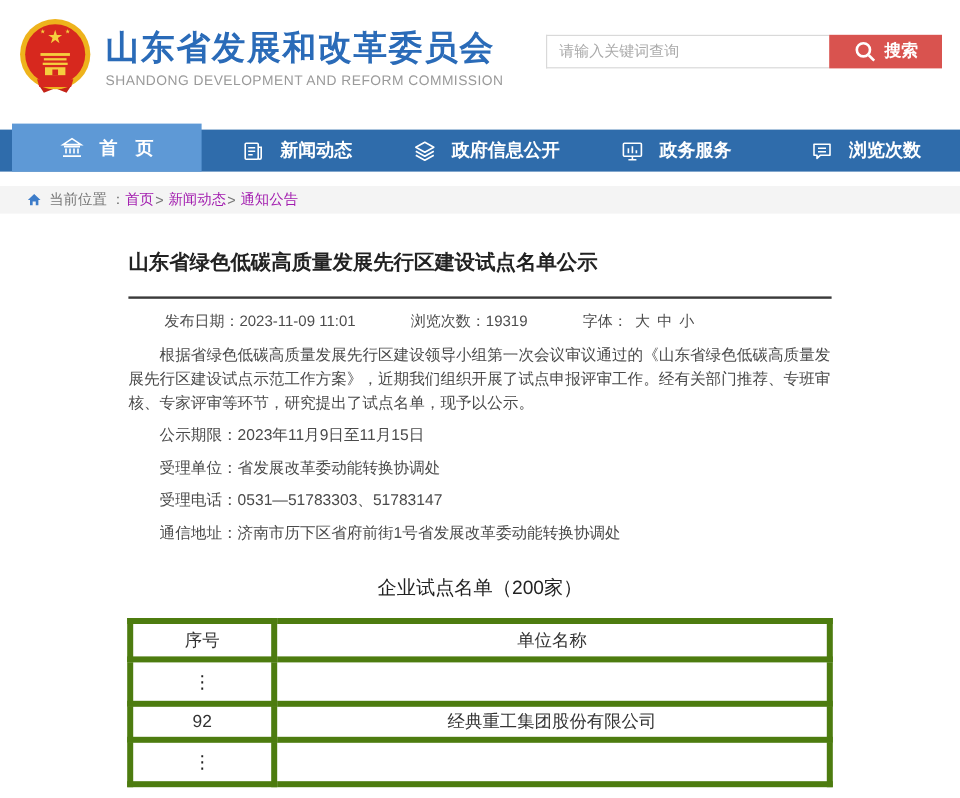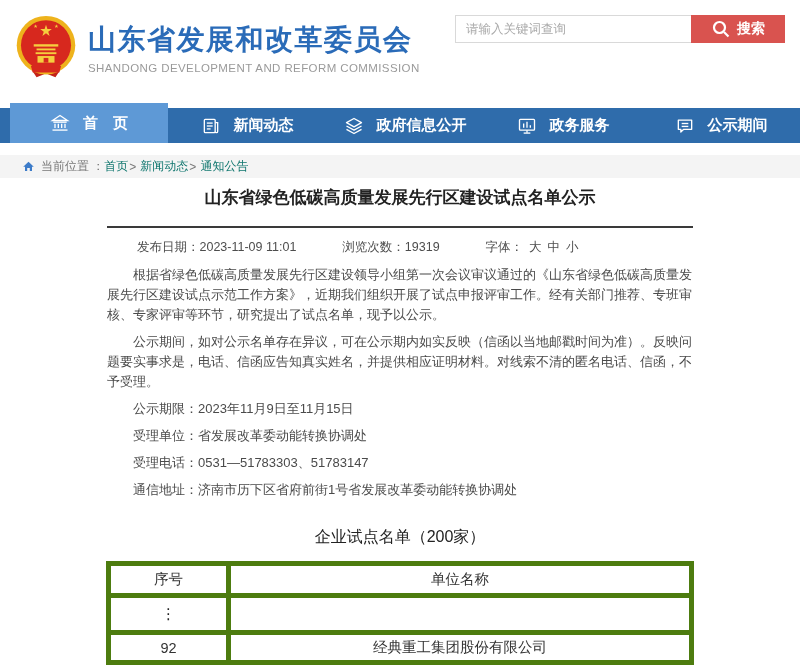--- a/index.html
+++ b/index.html
@@ -6,21 +6,21 @@
   html,body { width:800px; height:665px; overflow:hidden; background:#fff;
     font-family:"Liberation Sans","DejaVu Sans",sans-serif; }
 
   
   .site-header { position:relative; height:103px; background:#fff; }
   .brand { position:absolute; left:12px; top:13px; display:flex; align-items:center; }
   .emblem { width:68px; height:70px; flex:0 0 auto; }
   .brand-text { margin-left:8px; }
   .site-title { font-size:28px; font-weight:bold; color:#2a6bb8; letter-spacing:1.5px; line-height:34px; }
   .site-subtitle { font-size:11.5px; color:#9a9a9a; letter-spacing:0.4px; margin-top:5px; }
-  .search { position:absolute; right:15px; top:15px; display:flex; height:40px; }
+  .search { position:absolute; right:15px; top:29px; display:flex; height:40px; }
   .search input { width:236px; height:28px; border:1px solid #d9d9d9; border-right:none;
     padding:0 10px; font-size:12.5px; color:#555; outline:none; }
   .search input::placeholder { color:#aaa; }
   .search button { height:28px; border:none; background:#d9534f; color:#fff;
     display:flex; align-items:center; gap:6px; padding:0 20px; font-size:14px;
     font-weight:bold; cursor:pointer; }
 
   
   .main-nav { position:relative; height:40px; }
   .nav-bar-bg { position:absolute; left:0; right:0; bottom:0; height:35px; background:#2f6cab; }
@@ -29,27 +29,27 @@
   .nav-item { width:164px; height:35px; display:flex; align-items:center; justify-content:center;
     gap:13px; color:#fff; font-size:15px; font-weight:bold; cursor:pointer; }
   .nav-item.active { height:40px; background:#5e99d6; }
   .nav-icon { display:flex; align-items:center; }
   .nav-icon svg { width:20px; height:20px; }
 
   
   .breadcrumb { margin-top:12px; height:23px; background:#f4f4f4; display:flex;
     align-items:center; padding-left:22px; font-size:12px; color:#777; }
   .breadcrumb .crumb-home-icon { display:flex; margin-right:6px; }
-  .breadcrumb a { color:#0f766e; text-decoration:none; cursor:pointer; }
+  .breadcrumb a { color:#a21caf; text-decoration:none; cursor:pointer; }
   .breadcrumb .sep { margin:0 4px 0 1px; }
 
   
   .article { width:586px; margin:0 auto; }
-  .article-title { margin-top:8px; font-size:17px; font-weight:bold; color:#222;
-    text-align:center; line-height:24px; }
+  .article-title { margin-top:29px; font-size:17px; font-weight:bold; color:#222;
+    text-align:left; line-height:24px; }
   .title-rule { border:none; border-top:2px solid #3a3a3a; margin-top:16px; }
   .meta-row { display:flex; padding:10px 0 0 30px; font-size:12.5px; color:#4d4d4d;
     height:28px; align-items:center; }
   .meta-group { margin-right:46px; display:flex; align-items:center; }
   .meta-group:last-child { margin-right:0; }
   .font-opt { margin-left:6px; cursor:pointer; }
   .body-text { margin-top:9px; }
   .body-text p { font-size:13px; color:#4a4a4a; line-height:20px; text-indent:2em;
     margin:0 0 7px; }
 
@@ -157,21 +157,21 @@
       <span>政务服务</span>
     </div>
     <div class="nav-item">
       <span class="nav-icon">
         <svg viewBox="0 0 24 24" fill="none" stroke="#fff" stroke-width="1.6" stroke-linejoin="round">
           <path d="M4 5 h16 v11 h-9.5 l-3.5 3.2 v-3.2 H4 Z"></path>
           <line x1="8" y1="9" x2="16" y2="9"></line>
             <line x1="8" y1="12.5" x2="16" y2="12.5"></line>
         </svg>
       </span>
-      <span>公示期间</span>
+      <span>浏览次数</span>
     </div>
   </div>
 </nav>
 
 <div class="breadcrumb">
   <span class="crumb-home-icon">
     <svg viewBox="0 0 16 16" width="13" height="13" fill="#3d7cc9">
       <path d="M8 2 L14.5 8.2 H12.3 V13.5 H9.6 V9.8 H6.4 V13.5 H3.7 V8.2 H1.5 Z"></path>
     </svg>
   </span>
@@ -199,21 +199,20 @@
     <span class="meta-group">
       <span>字体：</span>
       <span class="font-opt">大</span>
       <span class="font-opt">中</span>
       <span class="font-opt">小</span>
     </span>
   </div>
 
   <div class="body-text">
     <p>根据省绿色低碳高质量发展先行区建设领导小组第一次会议审议通过的《山东省绿色低碳高质量发展先行区建设试点示范工作方案》，近期我们组织开展了试点申报评审工作。经有关部门推荐、专班审核、专家评审等环节，研究提出了试点名单，现予以公示。</p>
-    <p>公示期间，如对公示名单存在异议，可在公示期内如实反映（信函以当地邮戳时间为准）。反映问题要实事求是，电话、信函应告知真实姓名，并提供相应证明材料。对线索不清的匿名电话、信函，不予受理。</p>
     <p>公示期限：2023年11月9日至11月15日</p>
     <p>受理单位：省发展改革委动能转换协调处</p>
     <p>受理电话：0531—51783303、51783147</p>
     <p>通信地址：济南市历下区省府前街1号省发展改革委动能转换协调处</p>
   </div>
 
   <div class="table-title">企业试点名单（200家）</div>
 </main>
 
 <table class="list-table">

